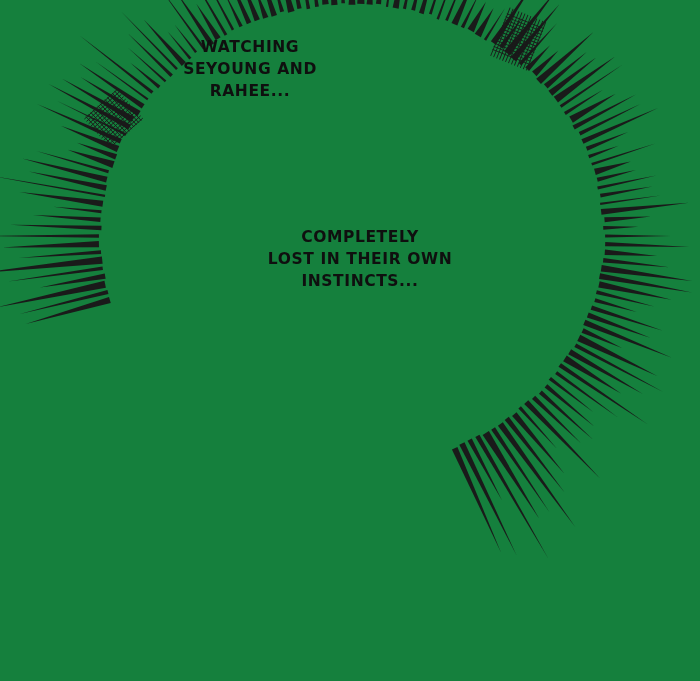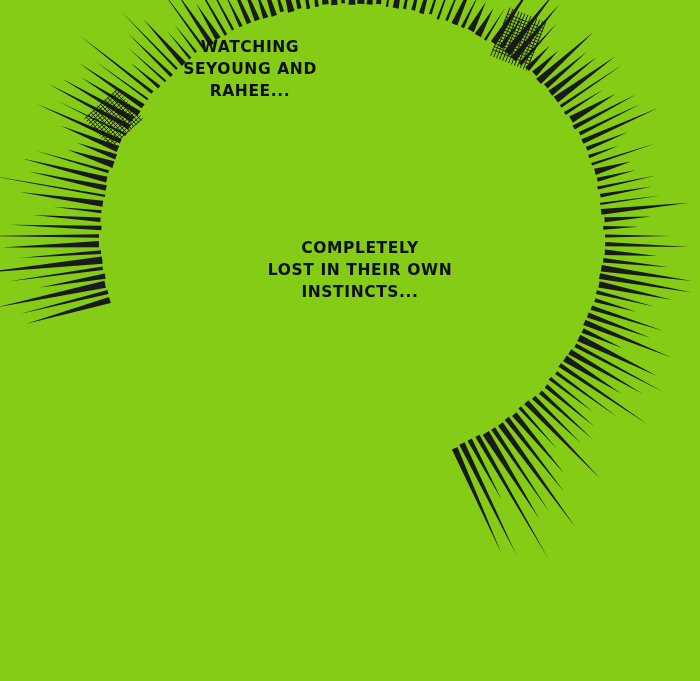--- a/index.html
+++ b/index.html
@@ -13,21 +13,21 @@
     position: relative;
     overflow: hidden;
     font-family: "DejaVu Sans", sans-serif;
   }
   #panel {
     position: absolute;
     left: 0;
     top: 0;
     width: 700px;
     height: 681px;
-    background: #84cc16;
+    background: #15803d;
   }
   #speedlines {
     position: absolute;
     left: 0;
     top: 0;
     width: 700px;
     height: 681px;
     pointer-events: none;
   }
   .caption {
@@ -42,21 +42,21 @@
     white-space: pre-line;
     text-transform: uppercase;
   }
   #caption-1 {
     left: 160px;
     top: 36px;
     width: 180px;
   }
   #caption-2 {
     left: 262px;
-    top: 237px;
+    top: 226px;
     width: 196px;
   }
 </style>
 </head>
 <body>
 
 <div id="panel">
 
   <svg id="speedlines" viewBox="0 0 700 681" aria-hidden="true">
     <g id="spikes" fill="#1a1a1a">

